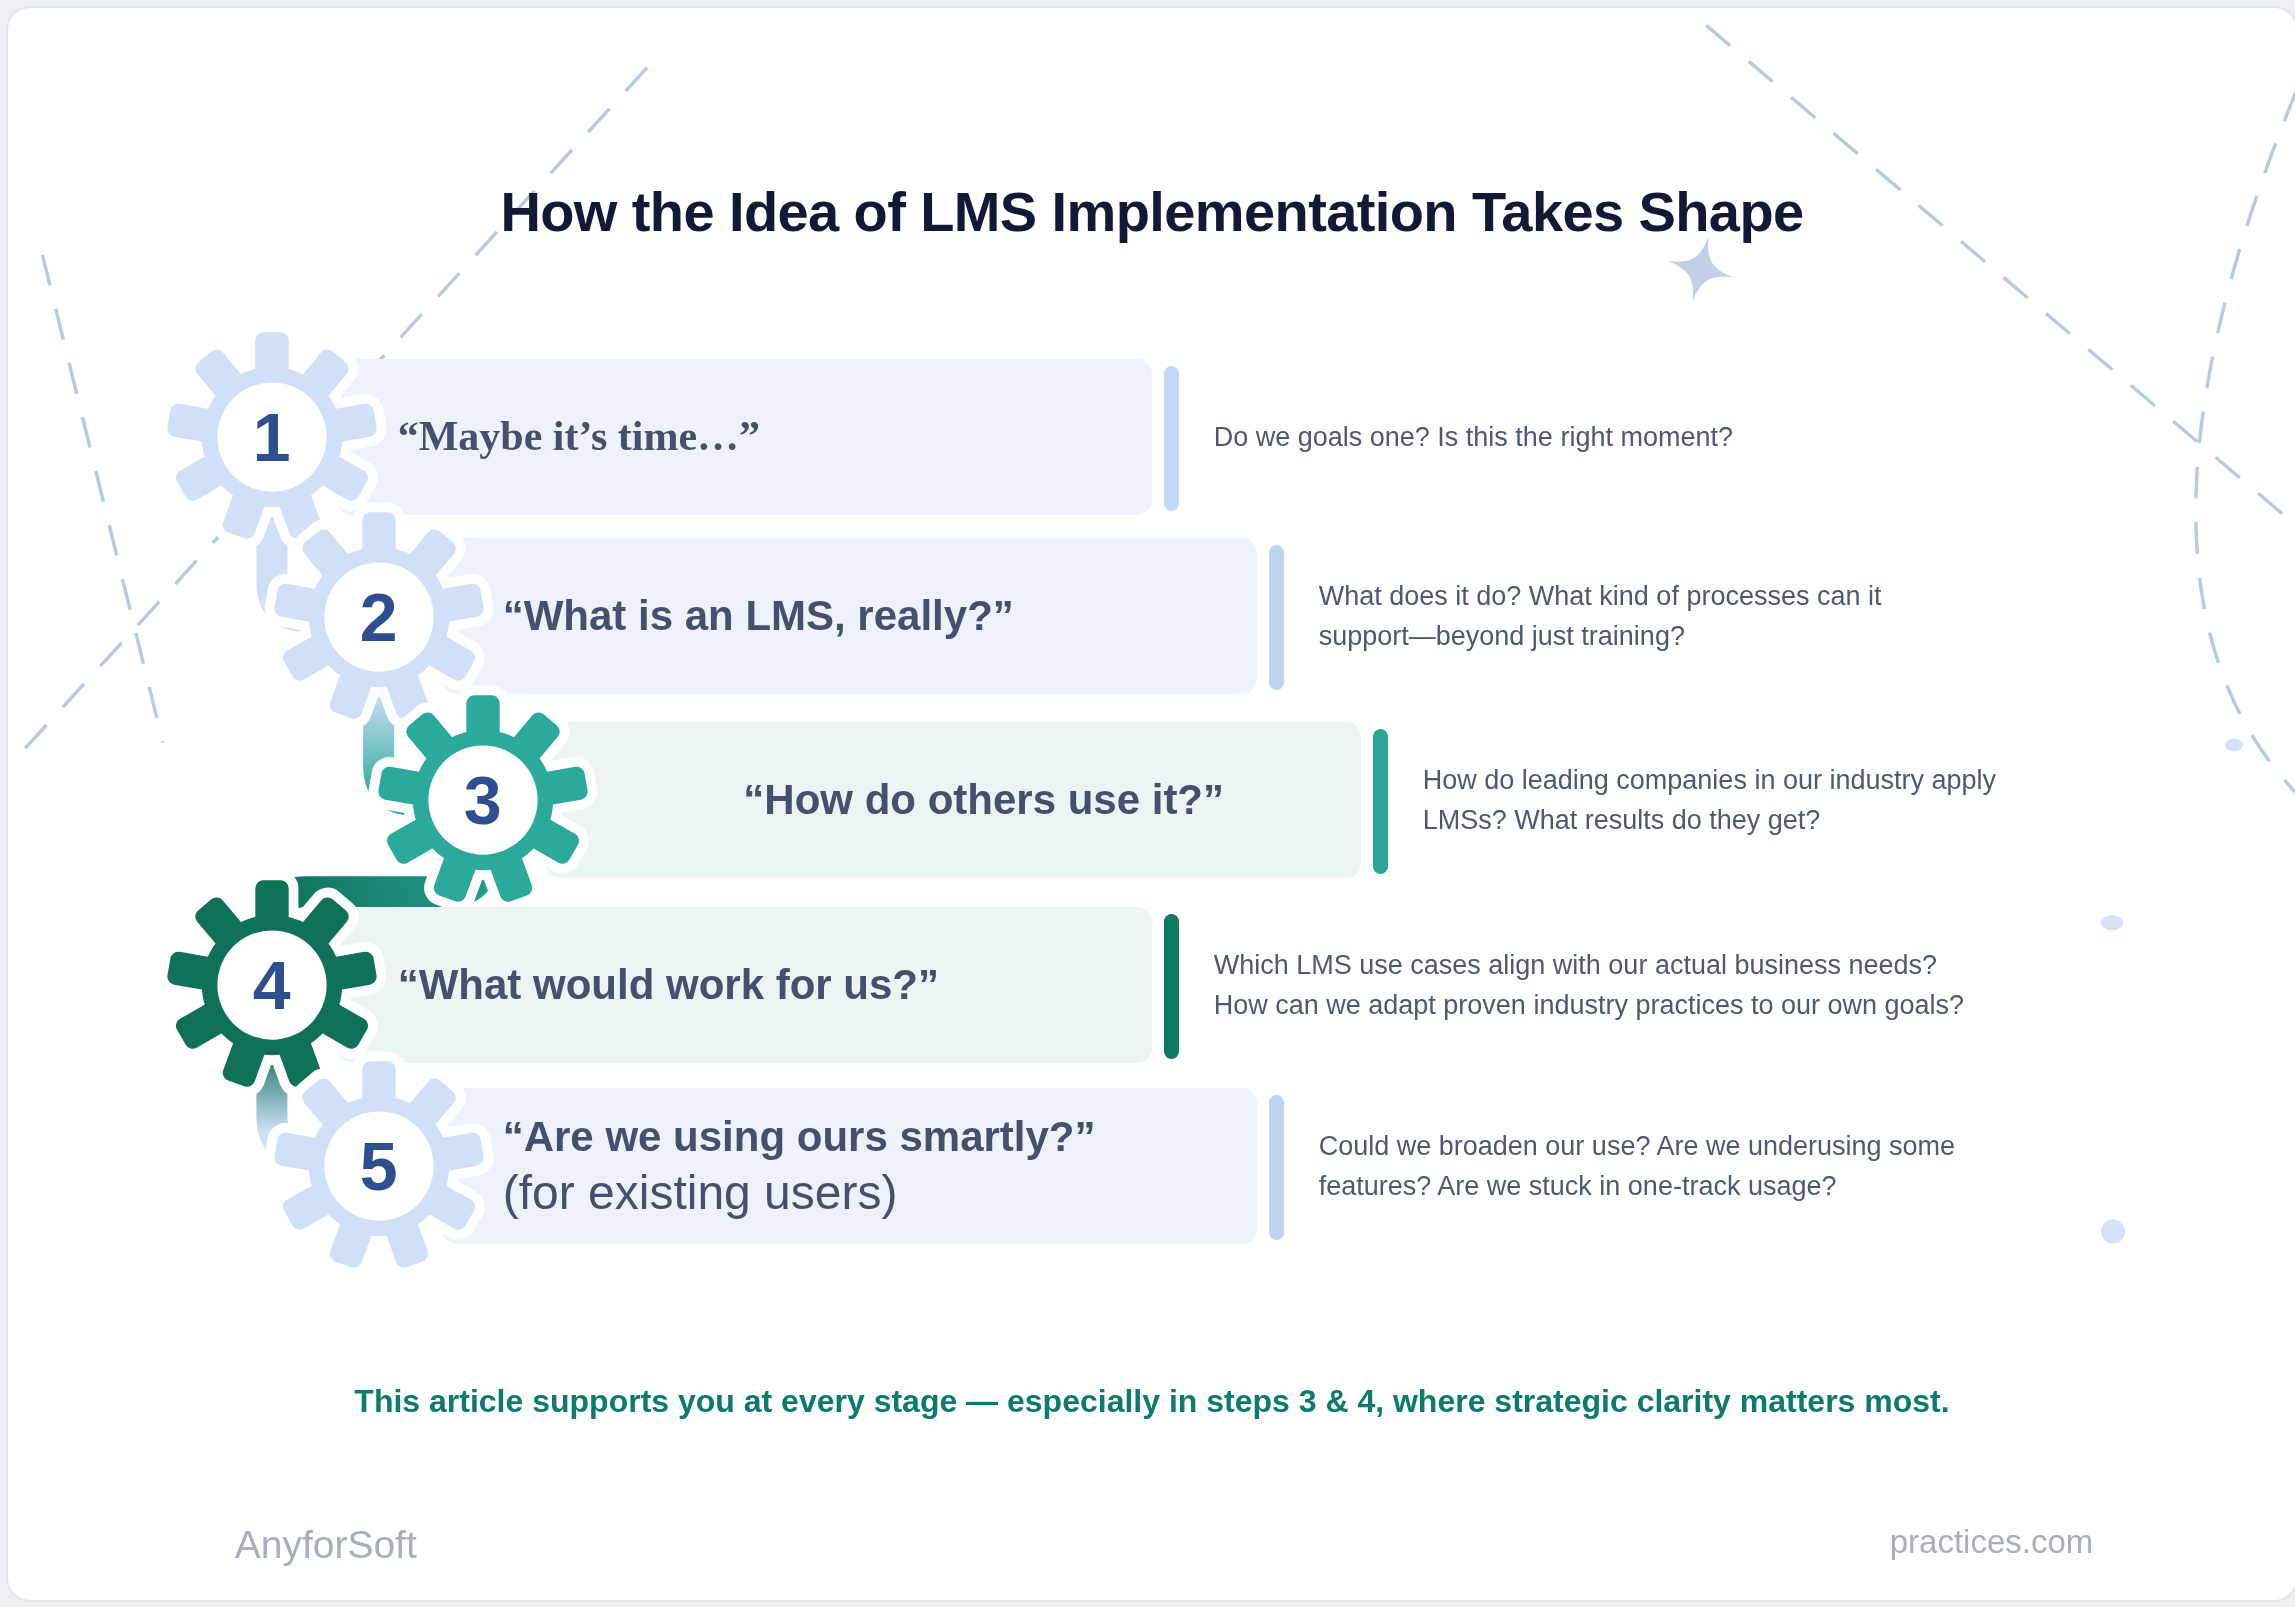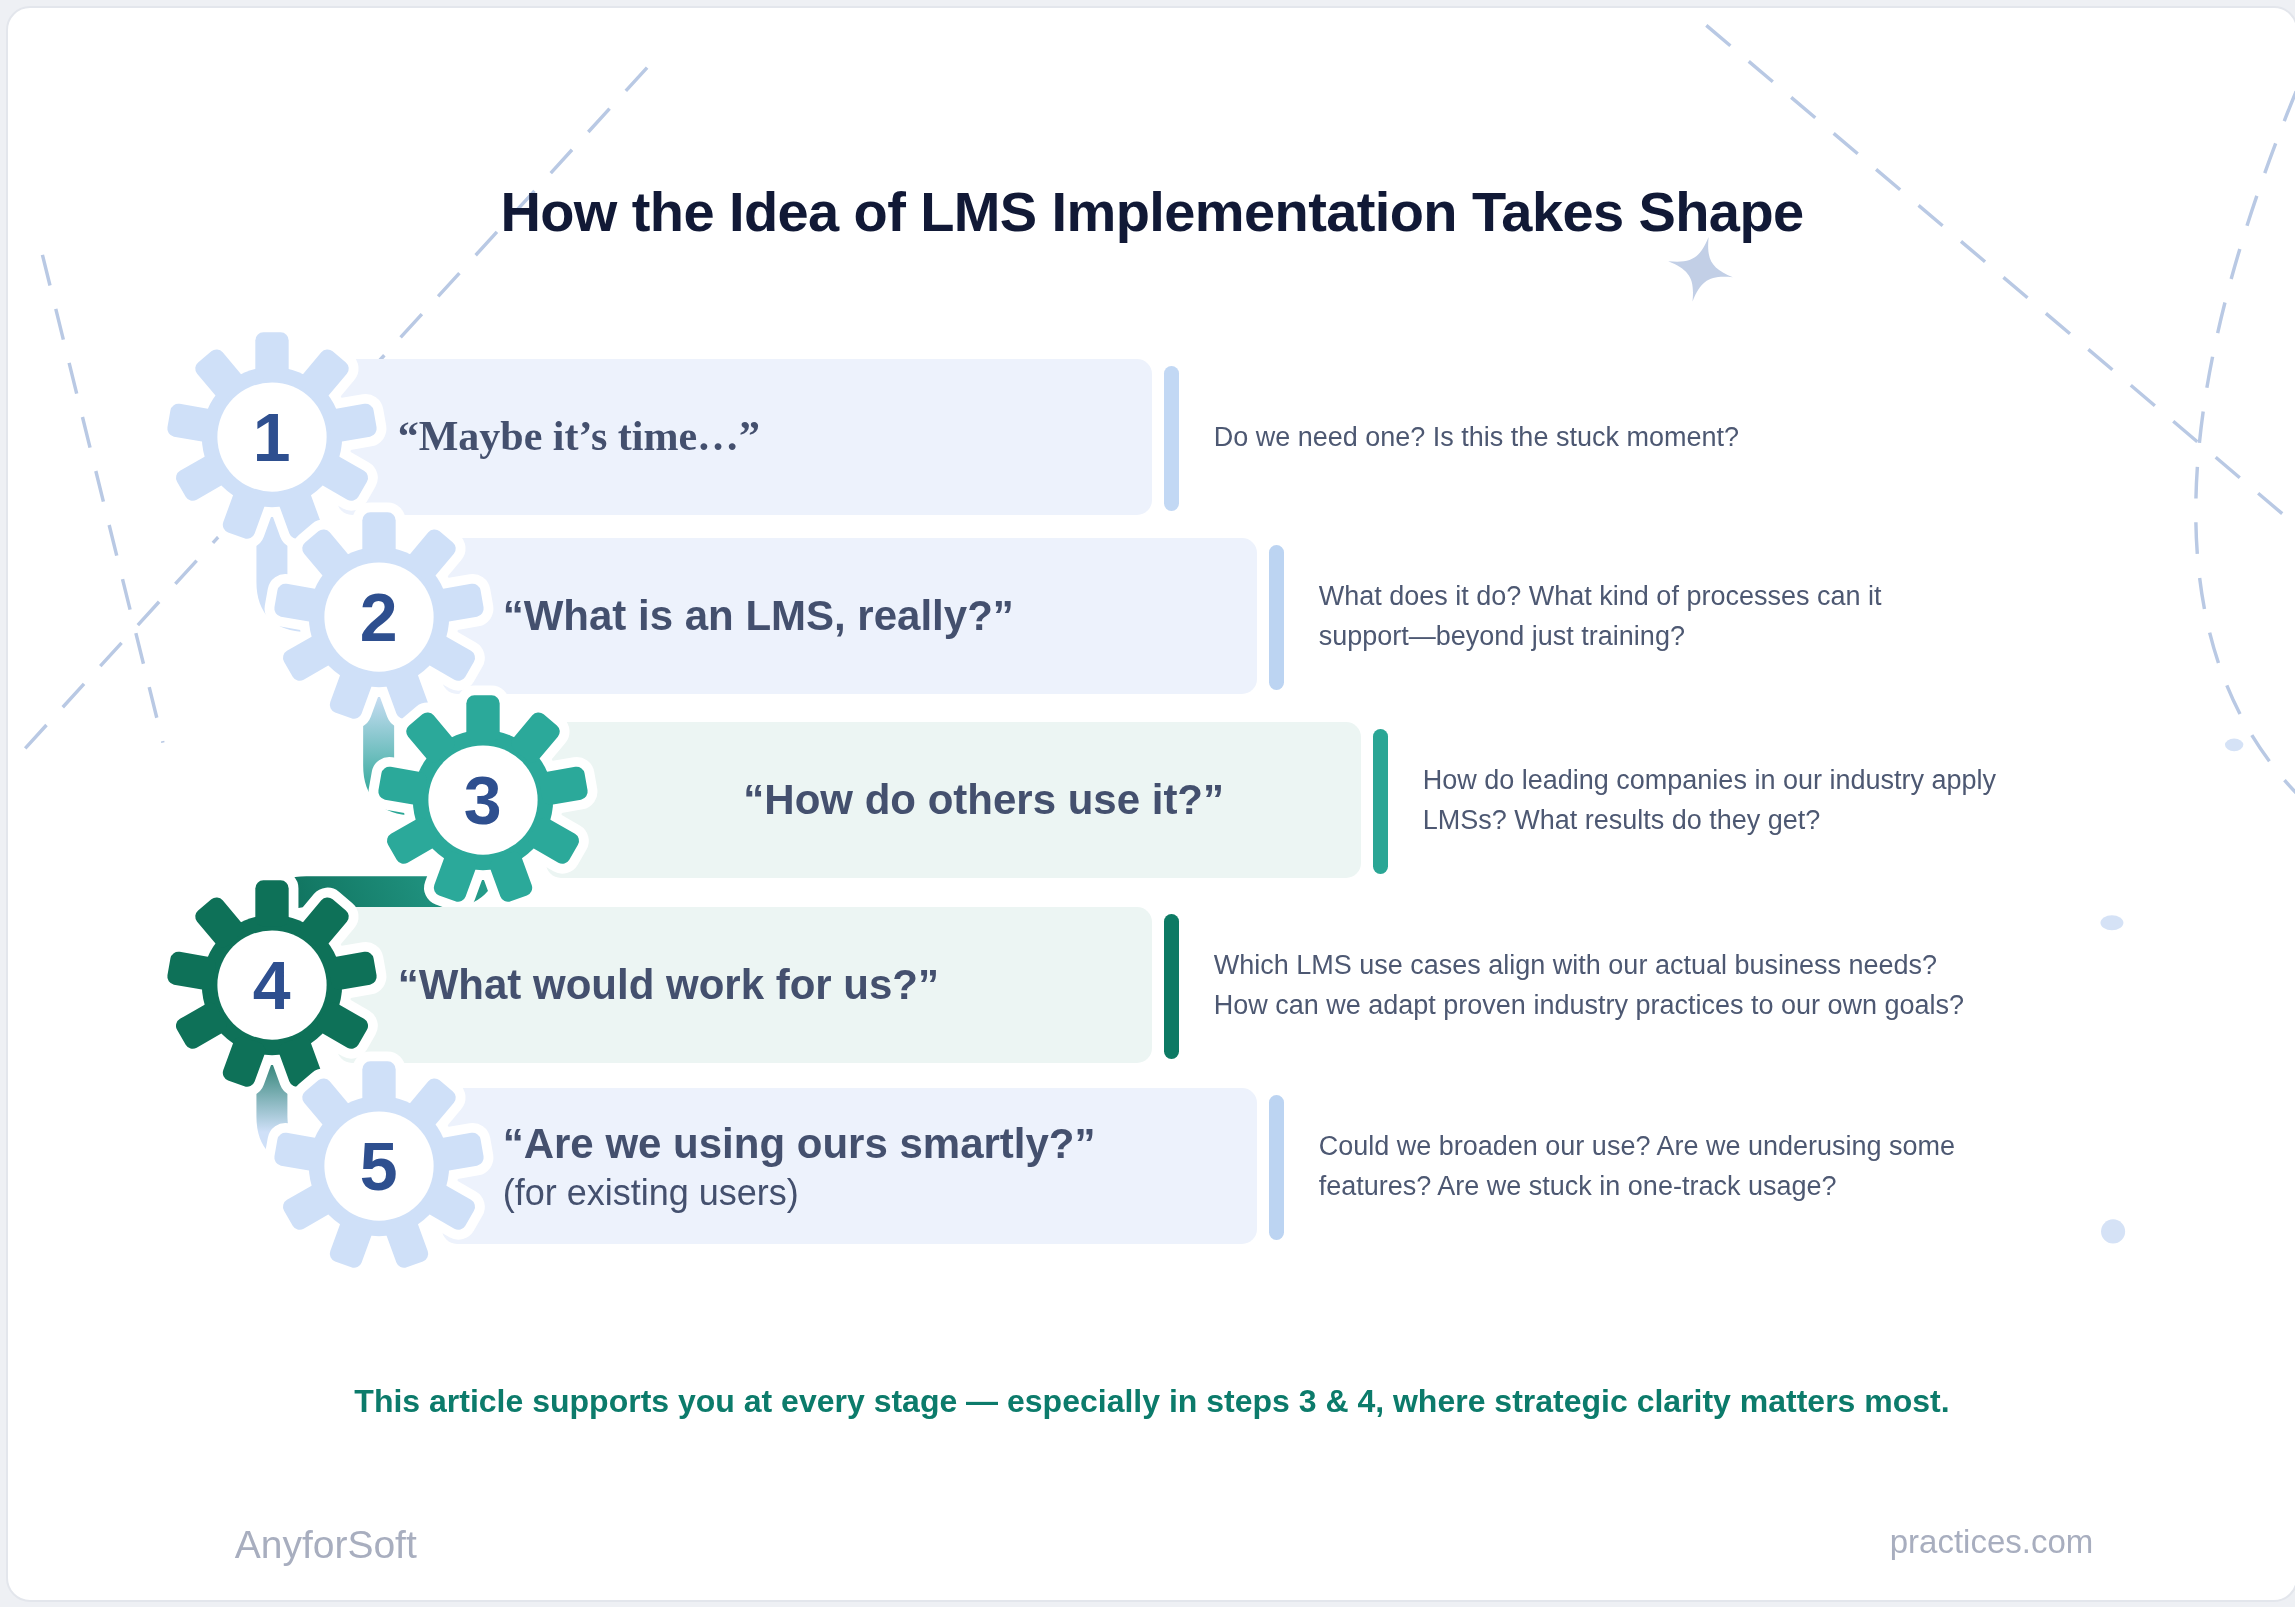--- a/index.html
+++ b/index.html
@@ -19,21 +19,21 @@
     font-size:56px;font-weight:700;letter-spacing:-0.6px;
     color:var(--title,#111936);
   }
   .card{
     position:absolute;width:815px;height:156px;border-radius:15px;
     background:var(--card,#edf2fc);
     display:flex;flex-direction:column;justify-content:center;
     padding-left:61px;box-sizing:border-box;
   }
   .card-title{font-size:42px;font-weight:700;color:var(--step_title,#44506e);line-height:1.22;}
-  .card-sub{font-size:36px;font-weight:400;color:var(--step_title,#44506e);line-height:1.15;margin-top:3.4px;}
+  .card-sub{font-size:48px;font-weight:400;color:var(--step_title,#44506e);line-height:1.15;margin-top:3.4px;}
   .card-sub:empty{display:none;}
   .bar{
     position:absolute;width:15px;height:145px;border-radius:8px;
     background:var(--bar,#c2d8f4);
   }
   .desc{
     position:absolute;transform:translateY(-50%);
     font-size:27px;line-height:1.5;color:var(--description,#4d5872);
     white-space:pre-line;width:884px;
   }
@@ -119,21 +119,21 @@
       <path class="pipe" stroke="url(#g45)" d="M460,1810 V1932 Q460,1992 520,1992 H612"></path>
     </svg>
 
     <div class="main-title">How the Idea of LMS Implementation Takes Shape</div>
 
     <div class="card" style="left: 329px; top: 351px; font-family: Liberation Serif, serif; --card: #edf2fc; --bar: #c2d8f4; --gear: #cfe0f8;">
       <div class="card-title">“Maybe it’s time…”</div>
 
     </div>
     <div class="bar" style="left: 1156px; top: 358px; --card: #edf2fc; --bar: #c2d8f4; --gear: #cfe0f8;"></div>
-    <div class="desc" style="left:1206px;top:429px;">Do we need one? Is this the stuck moment?</div>
+    <div class="desc" style="left:1206px;top:429px;">Do we goals one? Is this the right moment?</div>
     <div class="gear" style="left: 149px; top: 314px; --card: #edf2fc; --bar: #c2d8f4; --gear: #cfe0f8;">
       <svg viewBox="-200 -200 400 400" width="230" height="230">
         <use class="halo" href="#gearShape"></use>
         <use class="body" href="#gearShape"></use>
         <circle class="hub" r="95"></circle>
       </svg>
       <span class="num">1</span>
     </div>
 
     <div class="card" style="left: 434px; top: 530px; --card: #edf2fc; --bar: #bcd4f2; --gear: #cfe0f8;">

